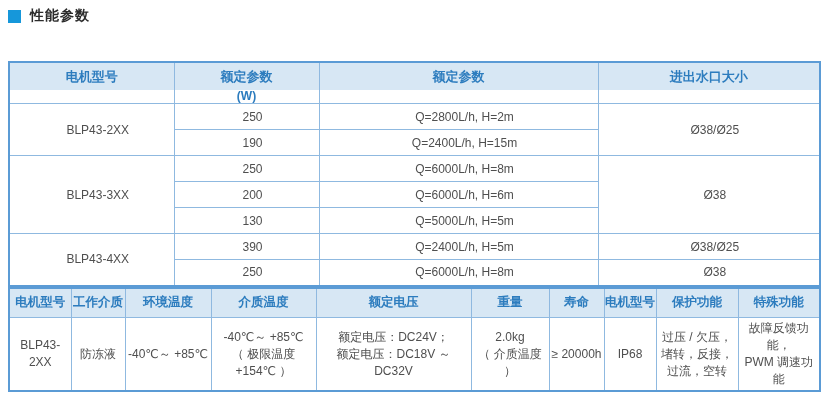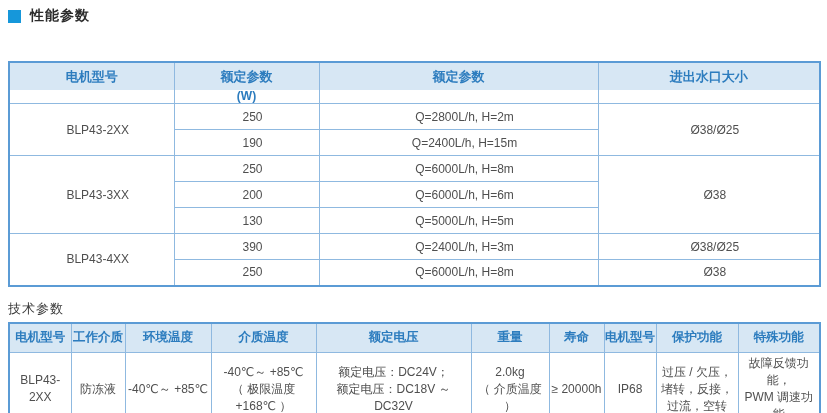--- a/index.html
+++ b/index.html
@@ -91,32 +91,31 @@
       <td>200</td>
       <td>Q=6000L/h, H=6m</td>
     </tr>
     <tr>
       <td>130</td>
       <td>Q=5000L/h, H=5m</td>
     </tr>
     <tr>
       <td rowspan="2">BLP43-4XX</td>
       <td>390</td>
-      <td>Q=2400L/h, H=3m</td>
+      <td>Q=2400L/h, H=5m</td>
       <td>Ø38/Ø25</td>
     </tr>
     <tr>
       <td>250</td>
       <td>Q=6000L/h, H=8m</td>
       <td>Ø38</td>
     </tr>
   </tbody>
     </table>
 
-  <div class="sec2-title">技术参数</div>
 
   <table class="tbl" id="tech-table">
     <colgroup>
       <col style="width:62px">
         <col style="width:54px">
         <col style="width:86px">
         <col style="width:105px">
       <col style="width:155px">
         <col style="width:78px">
         <col style="width:55px">
@@ -136,21 +135,21 @@
       <th>电机型号</th>
       <th>保护功能</th>
       <th>特殊功能</th>
     </tr>
     <tr>
       <td>BLP43-2XX</td>
       <td>防冻液</td>
       <td>-40℃～ +85℃</td>
       <td>
         <div class="line">-40℃～ +85℃</div>
-        <div class="line">（ 极限温度+168℃ ）</div>
+        <div class="line">（ 极限温度+154℃ ）</div>
       </td>
       <td>
         <div class="line">额定电压：DC24V；</div>
         <div class="line">额定电压：DC18V ～ DC32V</div>
       </td>
       <td>
         <div class="line">2.0kg</div>
         <div class="line">（ 介质温度 ）</div>
       </td>
       <td>≥ 20000h</td>

